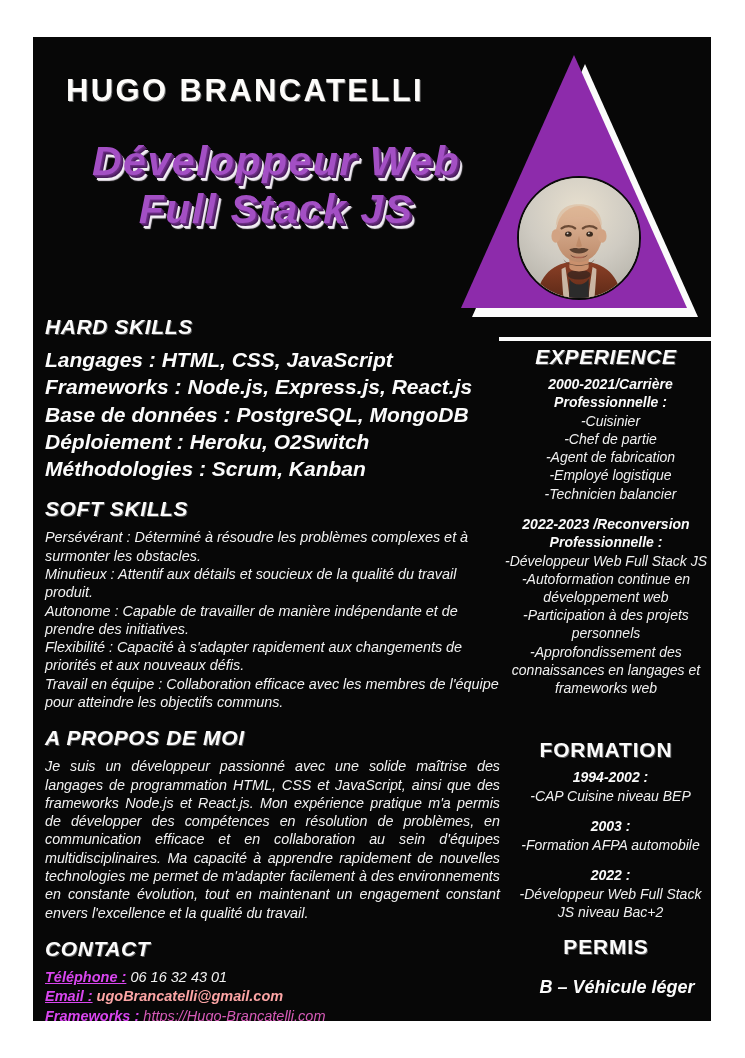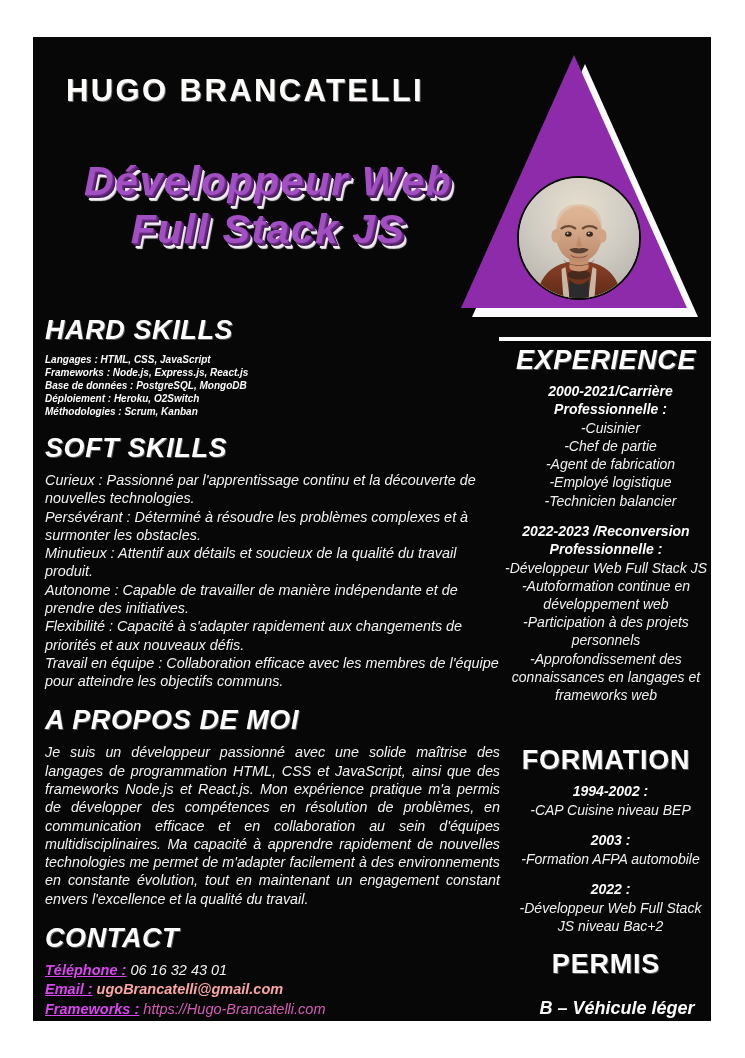--- a/index.html
+++ b/index.html
@@ -19,21 +19,21 @@
   }
 
   
   .hdr { position: relative; height: 278px; padding-left: 37px; }
   .name {
     position: absolute; left: 33px; top: 36px;
     font-size: 31px; font-weight: bold; letter-spacing: 2.4px;
     color: #fdfcfa; white-space: nowrap;
     text-shadow: 1px 1px 0 #6b6b6b;
   }
-  .title-wrap { position: absolute; left: 0px; top: 100px; width: 470px; text-align: center; margin-top: 20px; }
+  .title-wrap { position: absolute; left: 8px; top: 100px; width: 470px; text-align: center; }
   .big-title {
     font-size: 41px; font-weight: bold; font-style: italic;
     letter-spacing: 1.5px; line-height: 1.18;
     color: #a34fc4;
     text-shadow:
       1px 1px 0 #6d2e86,
       2px 2px 0 #5a2470,
       3px 3px 0 #4a1d5c,
       4px 5px 0 #f2eef4,
       5px 6px 1px #e6dfe9;
@@ -68,36 +68,36 @@
     position: absolute; left: 466px; top: 300px;
     width: 212px; height: 4px; background: #fbfbfb;
   }
 
   
   .cols { position: absolute; left: 0; top: 278px; width: 678px; }
   .colL { position: absolute; left: 12px; top: 0; width: 455px; }
   .colR { position: absolute; left: 470px; top: 30px; width: 206px; text-align: center; }
 
   h2.sec {
-    font-size: 27px; font-weight: bold; font-style: italic;
+    font-size: 21px; font-weight: bold; font-style: italic;
     color: #fbfbfb; letter-spacing: .6px;
     text-shadow: 1px 1px 0 #5c5c5c;
     margin: 0 0 7px 0;
   }
   h2.sec.up { font-style: normal; letter-spacing: .8px; }
 
   .body-it {
     font-style: italic; color: #f2f2f2;
     font-size: 14.4px; line-height: 1.27;
   }
   .bold-it { font-weight: bold; font-style: italic; color: #fbfbfb; }
 
   
   .blk { margin-bottom: 15px; }
-  #hardskills .bold-it { font-size: 10px; line-height: 1.3; display: block; }
+  #hardskills .bold-it { font-size: 21px; line-height: 1.3; display: block; }
   #softskills p { margin-bottom: 0; }
   #apropos p { text-align: justify; font-size: 14.3px; line-height: 1.28; }
 
   .ct-line { font-size: 14.5px; line-height: 1.33; font-style: italic; color: #f2f2f2; }
   .ct-lbl { font-weight: bold; text-decoration: underline; color: #d946ef; }
   .ct-val-b { font-weight: bold; color: #fca5a5; }
   .ct-link { color: #d65bb8; }
 
   
   .rblk { margin-bottom: 13px; }
@@ -180,21 +180,20 @@
           <span class="bold-it">Frameworks : Node.js, Express.js, React.js</span>
           <span class="bold-it">Base de données : PostgreSQL, MongoDB</span>
           <span class="bold-it">Déploiement : Heroku, O2Switch</span>
           <span class="bold-it">Méthodologies : Scrum, Kanban</span>
         </div>
       </div>
 
       <div class="blk" id="softskills">
         <h2 class="sec">SOFT SKILLS</h2>
         <div>
-          <p class="body-it">Curieux : Passionné par l'apprentissage continu et la découverte de nouvelles technologies.</p>
           <p class="body-it">Persévérant : Déterminé à résoudre les problèmes complexes et à surmonter les obstacles.</p>
           <p class="body-it">Minutieux : Attentif aux détails et soucieux de la qualité du travail produit.</p>
           <p class="body-it">Autonome : Capable de travailler de manière indépendante et de prendre des initiatives.</p>
           <p class="body-it">Flexibilité : Capacité à s'adapter rapidement aux changements de priorités et aux nouveaux défis.</p>
           <p class="body-it">Travail en équipe : Collaboration efficace avec les membres de l'équipe pour atteindre les objectifs communs.</p>
         </div>
       </div>
 
       <div class="blk" id="apropos">
         <h2 class="sec">A PROPOS DE MOI</h2>

